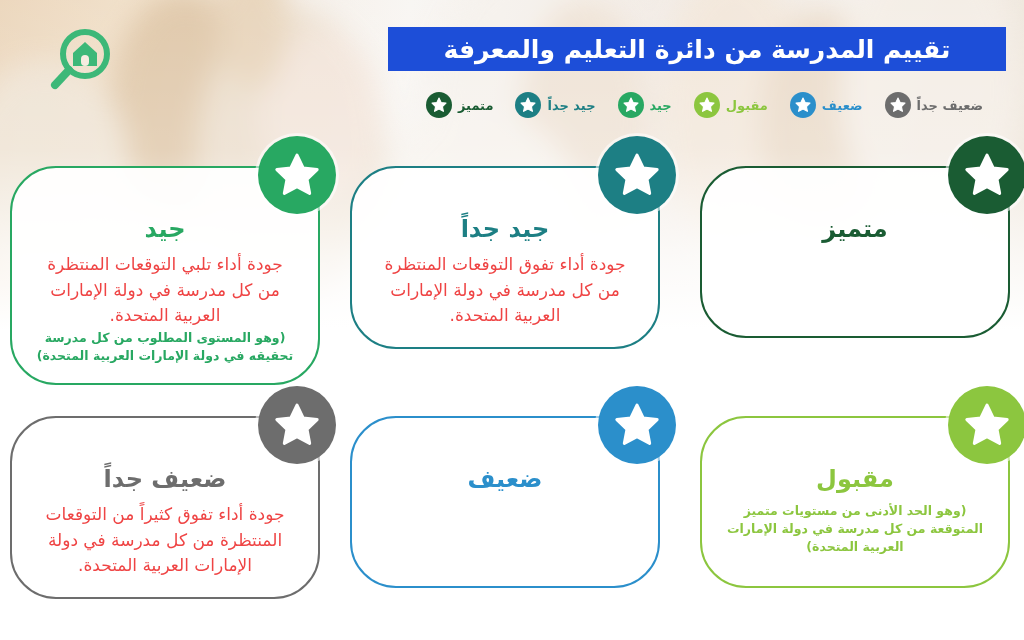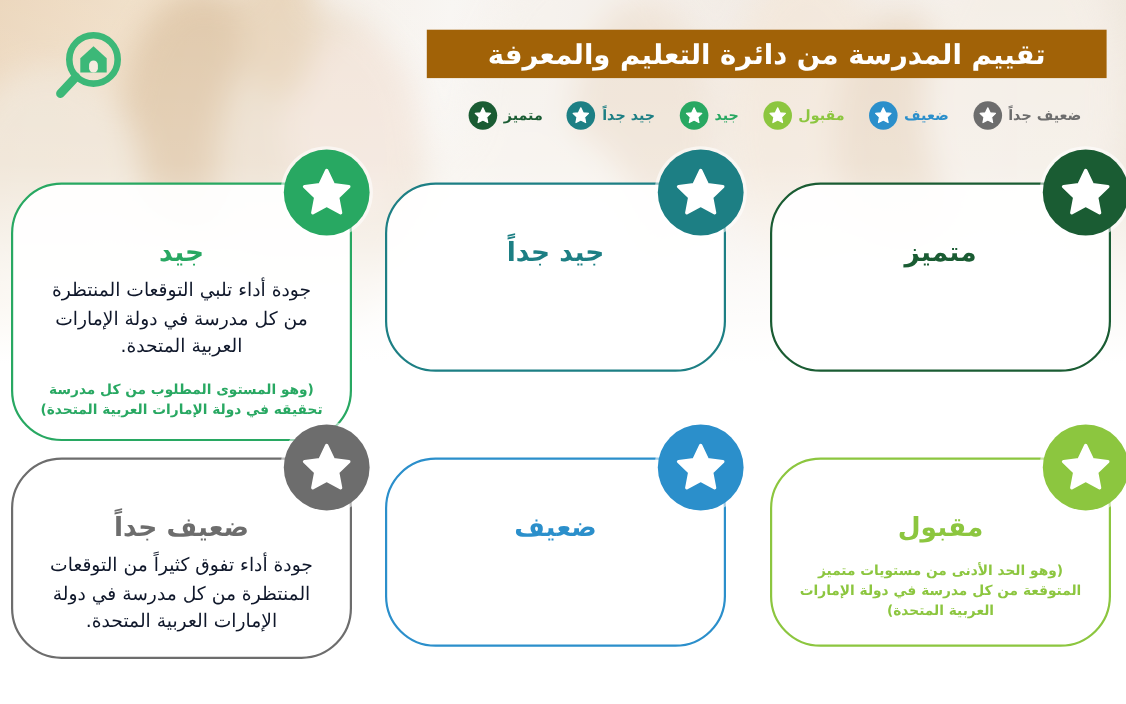--- a/index.html
+++ b/index.html
@@ -56,21 +56,21 @@
     left: 42px; top: 24px;
     width: 74px; height: 74px;
     z-index: 5;
   }
 
   
   #title-banner {
     position: absolute;
     left: 388px; top: 27px;
     width: 618px; height: 44px;
-    background: #a16207;
+    background: #1d4ed8;
     display: flex;
     align-items: center;
     justify-content: center;
     z-index: 6;
   }
   #title-banner .t {
     color: #ffffff;
     font-size: 25px;
     font-weight: bold;
     letter-spacing: -0.2px;
@@ -131,26 +131,26 @@
     text-align: center;
   }
   .card-title {
     font-size: 24px;
     font-weight: bold;
     margin-bottom: 8px;
     line-height: 1.25;
   }
   .card-body {
     font-size: 17px;
-    color: #0f172a;
+    color: #ef4444;
     line-height: 1.5;
     direction: rtl;
   }
   .card-note {
-    margin-top: 16px;
+    margin-top: 0;
     font-size: 12.5px;
     font-weight: bold;
     line-height: 1.45;
     direction: rtl;
   }
   .badge {
     position: absolute;
     top: -32px;
     right: -18px;
     width: 78px; height: 78px;
@@ -270,20 +270,21 @@
       </div>
     </div>
     <div class="card-wrap" id="card-1">
       <div class="card" style="border-color: rgb(29, 127, 132);">
         <div class="badge" style="background: rgb(29, 127, 132);">
           <svg viewBox="0 0 24 24" aria-hidden="true">
             <path d="M12 1.6 L15.2 8.3 L22.5 9.2 L17.2 14.3 L18.6 21.6 L12 18.1 L5.4 21.6 L6.8 14.3 L1.5 9.2 L8.8 8.3 Z" fill="#ffffff" stroke="#ffffff" stroke-width="1.6" stroke-linejoin="round"></path>
           </svg>
         </div>
         <div class="card-title" style="color: rgb(29, 127, 132);">جيد جداً</div>
+        <div class="card-body">جودة أداء تفوق التوقعات المنتظرة من كل مدرسة في دولة الإمارات العربية المتحدة.</div>
       </div>
     </div>
     <div class="card-wrap" id="card-2">
       <div class="card" style="border-color: rgb(26, 92, 51);">
         <div class="badge" style="background: rgb(26, 92, 51);">
           <svg viewBox="0 0 24 24" aria-hidden="true">
             <path d="M12 1.6 L15.2 8.3 L22.5 9.2 L17.2 14.3 L18.6 21.6 L12 18.1 L5.4 21.6 L6.8 14.3 L1.5 9.2 L8.8 8.3 Z" fill="#ffffff" stroke="#ffffff" stroke-width="1.6" stroke-linejoin="round"></path>
           </svg>
         </div>
         <div class="card-title" style="color: rgb(26, 92, 51);">متميز</div>

